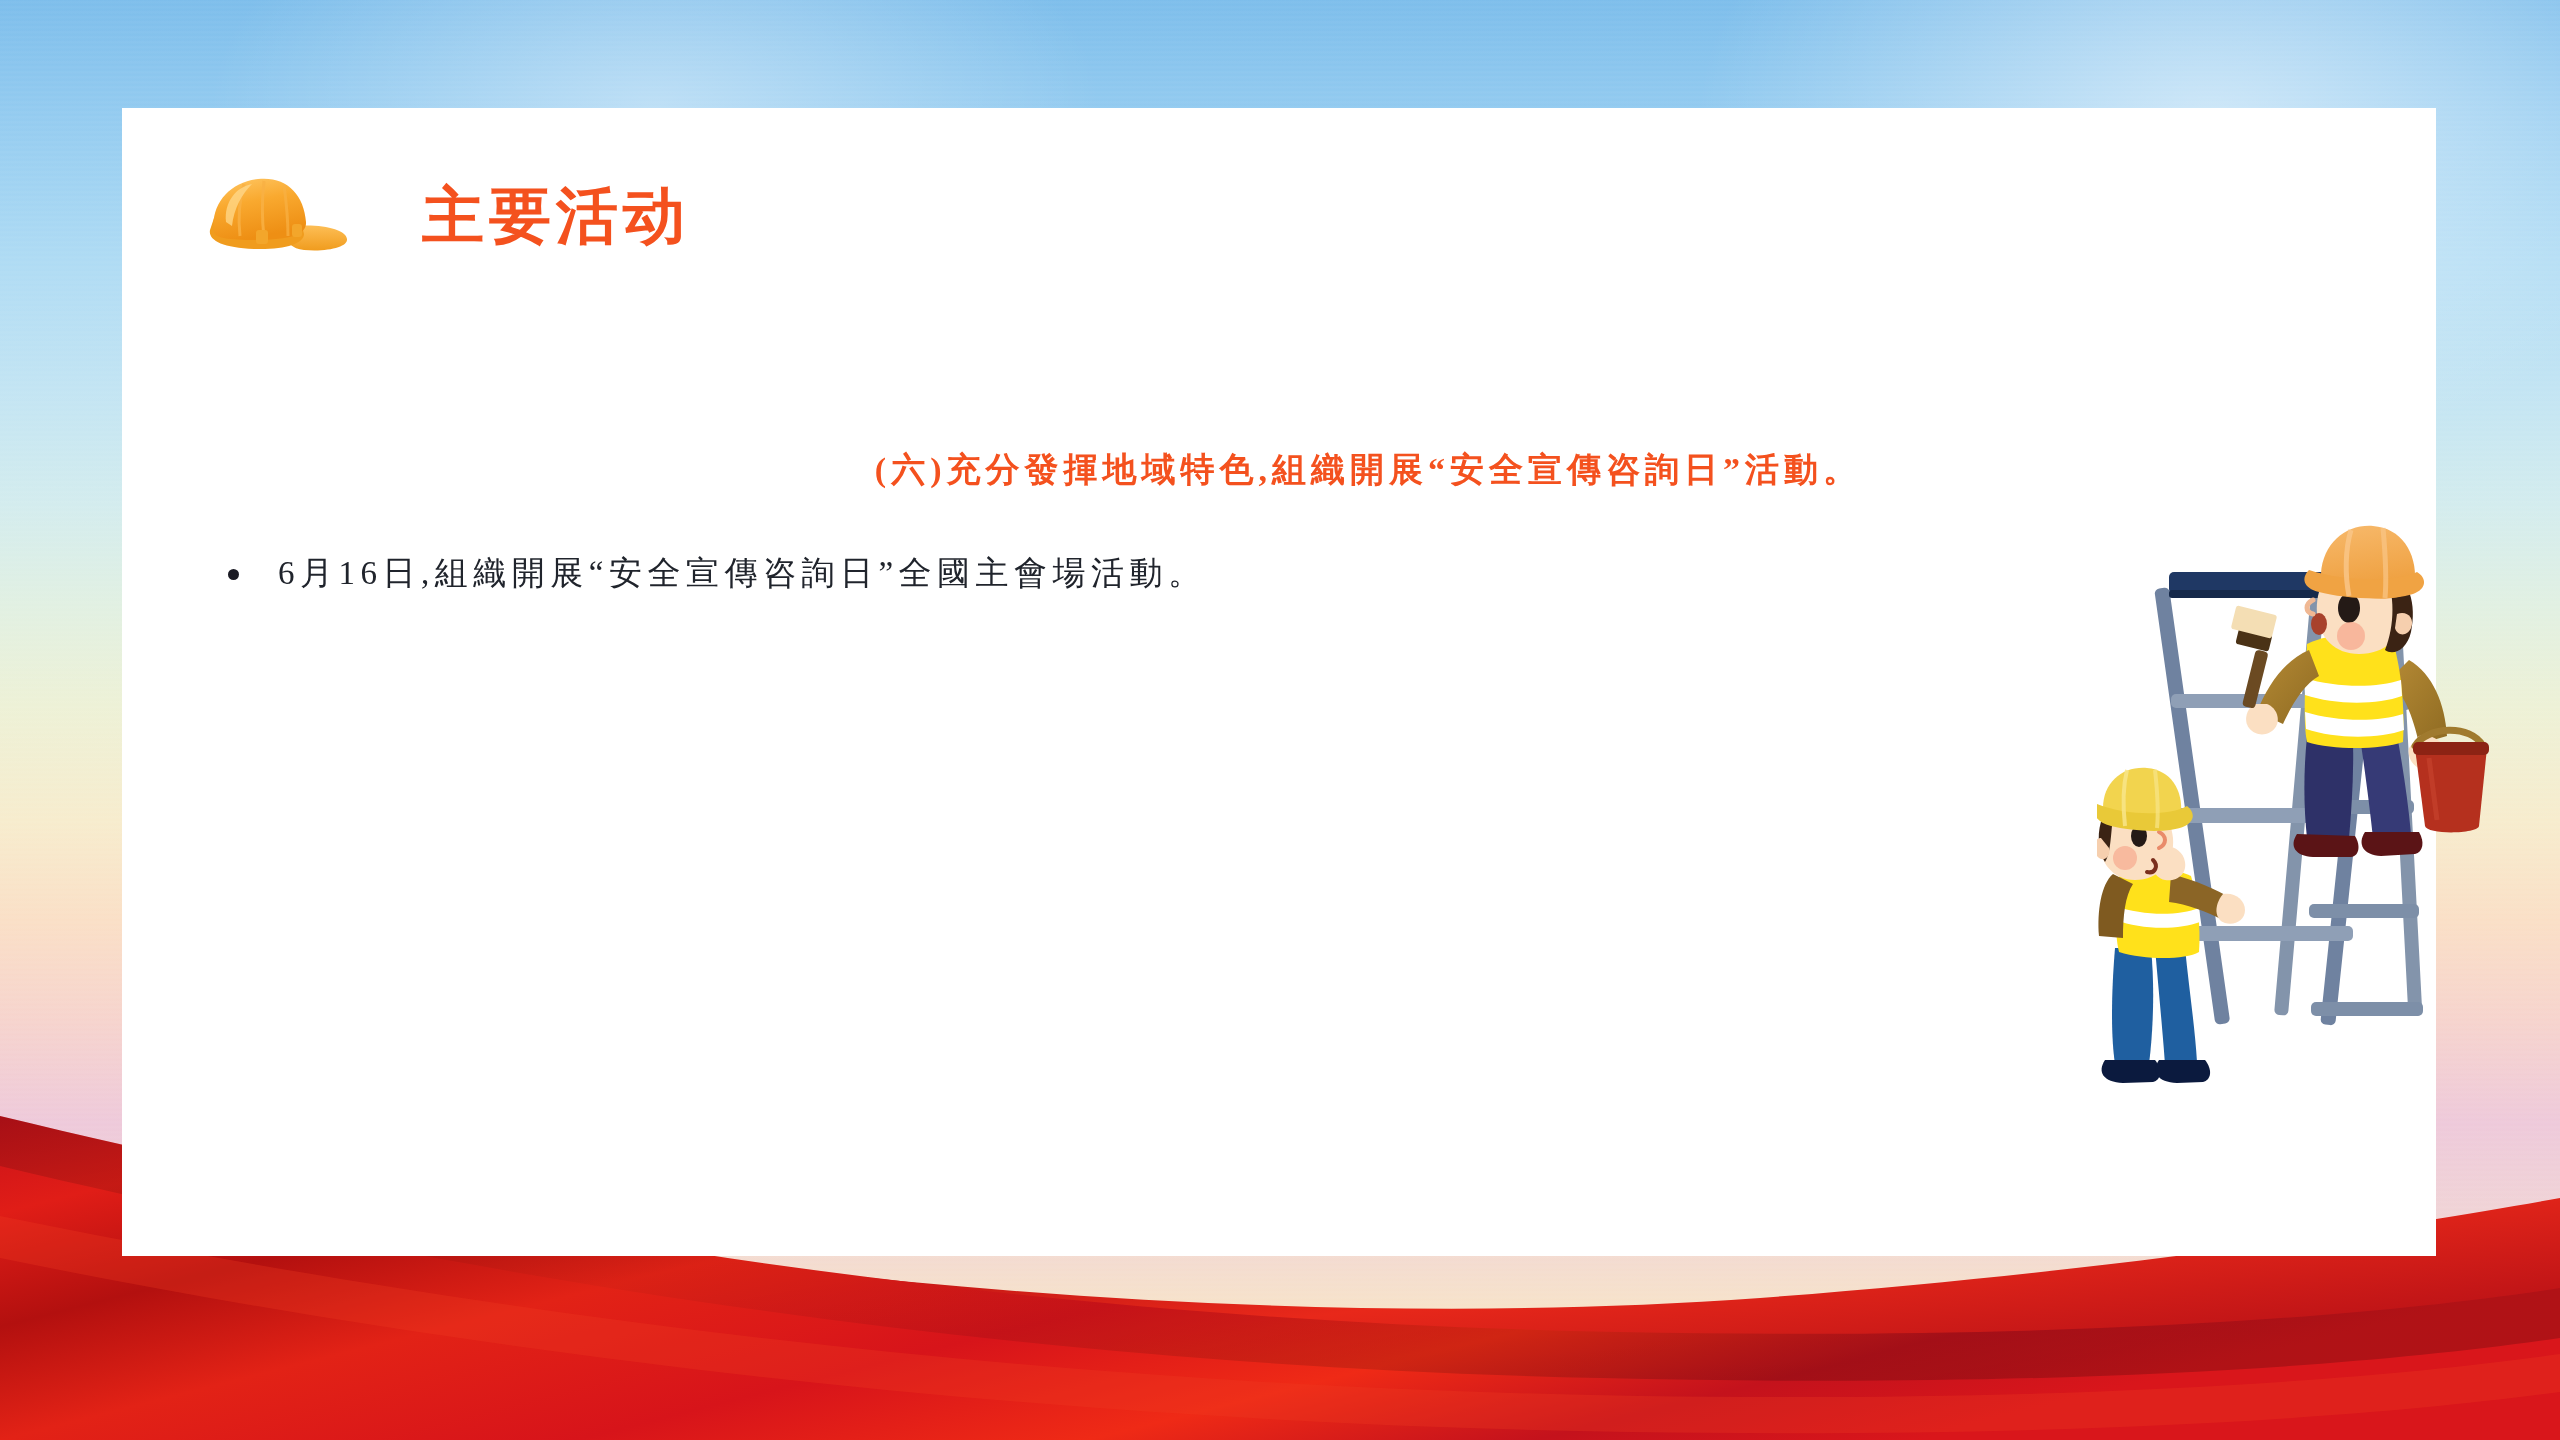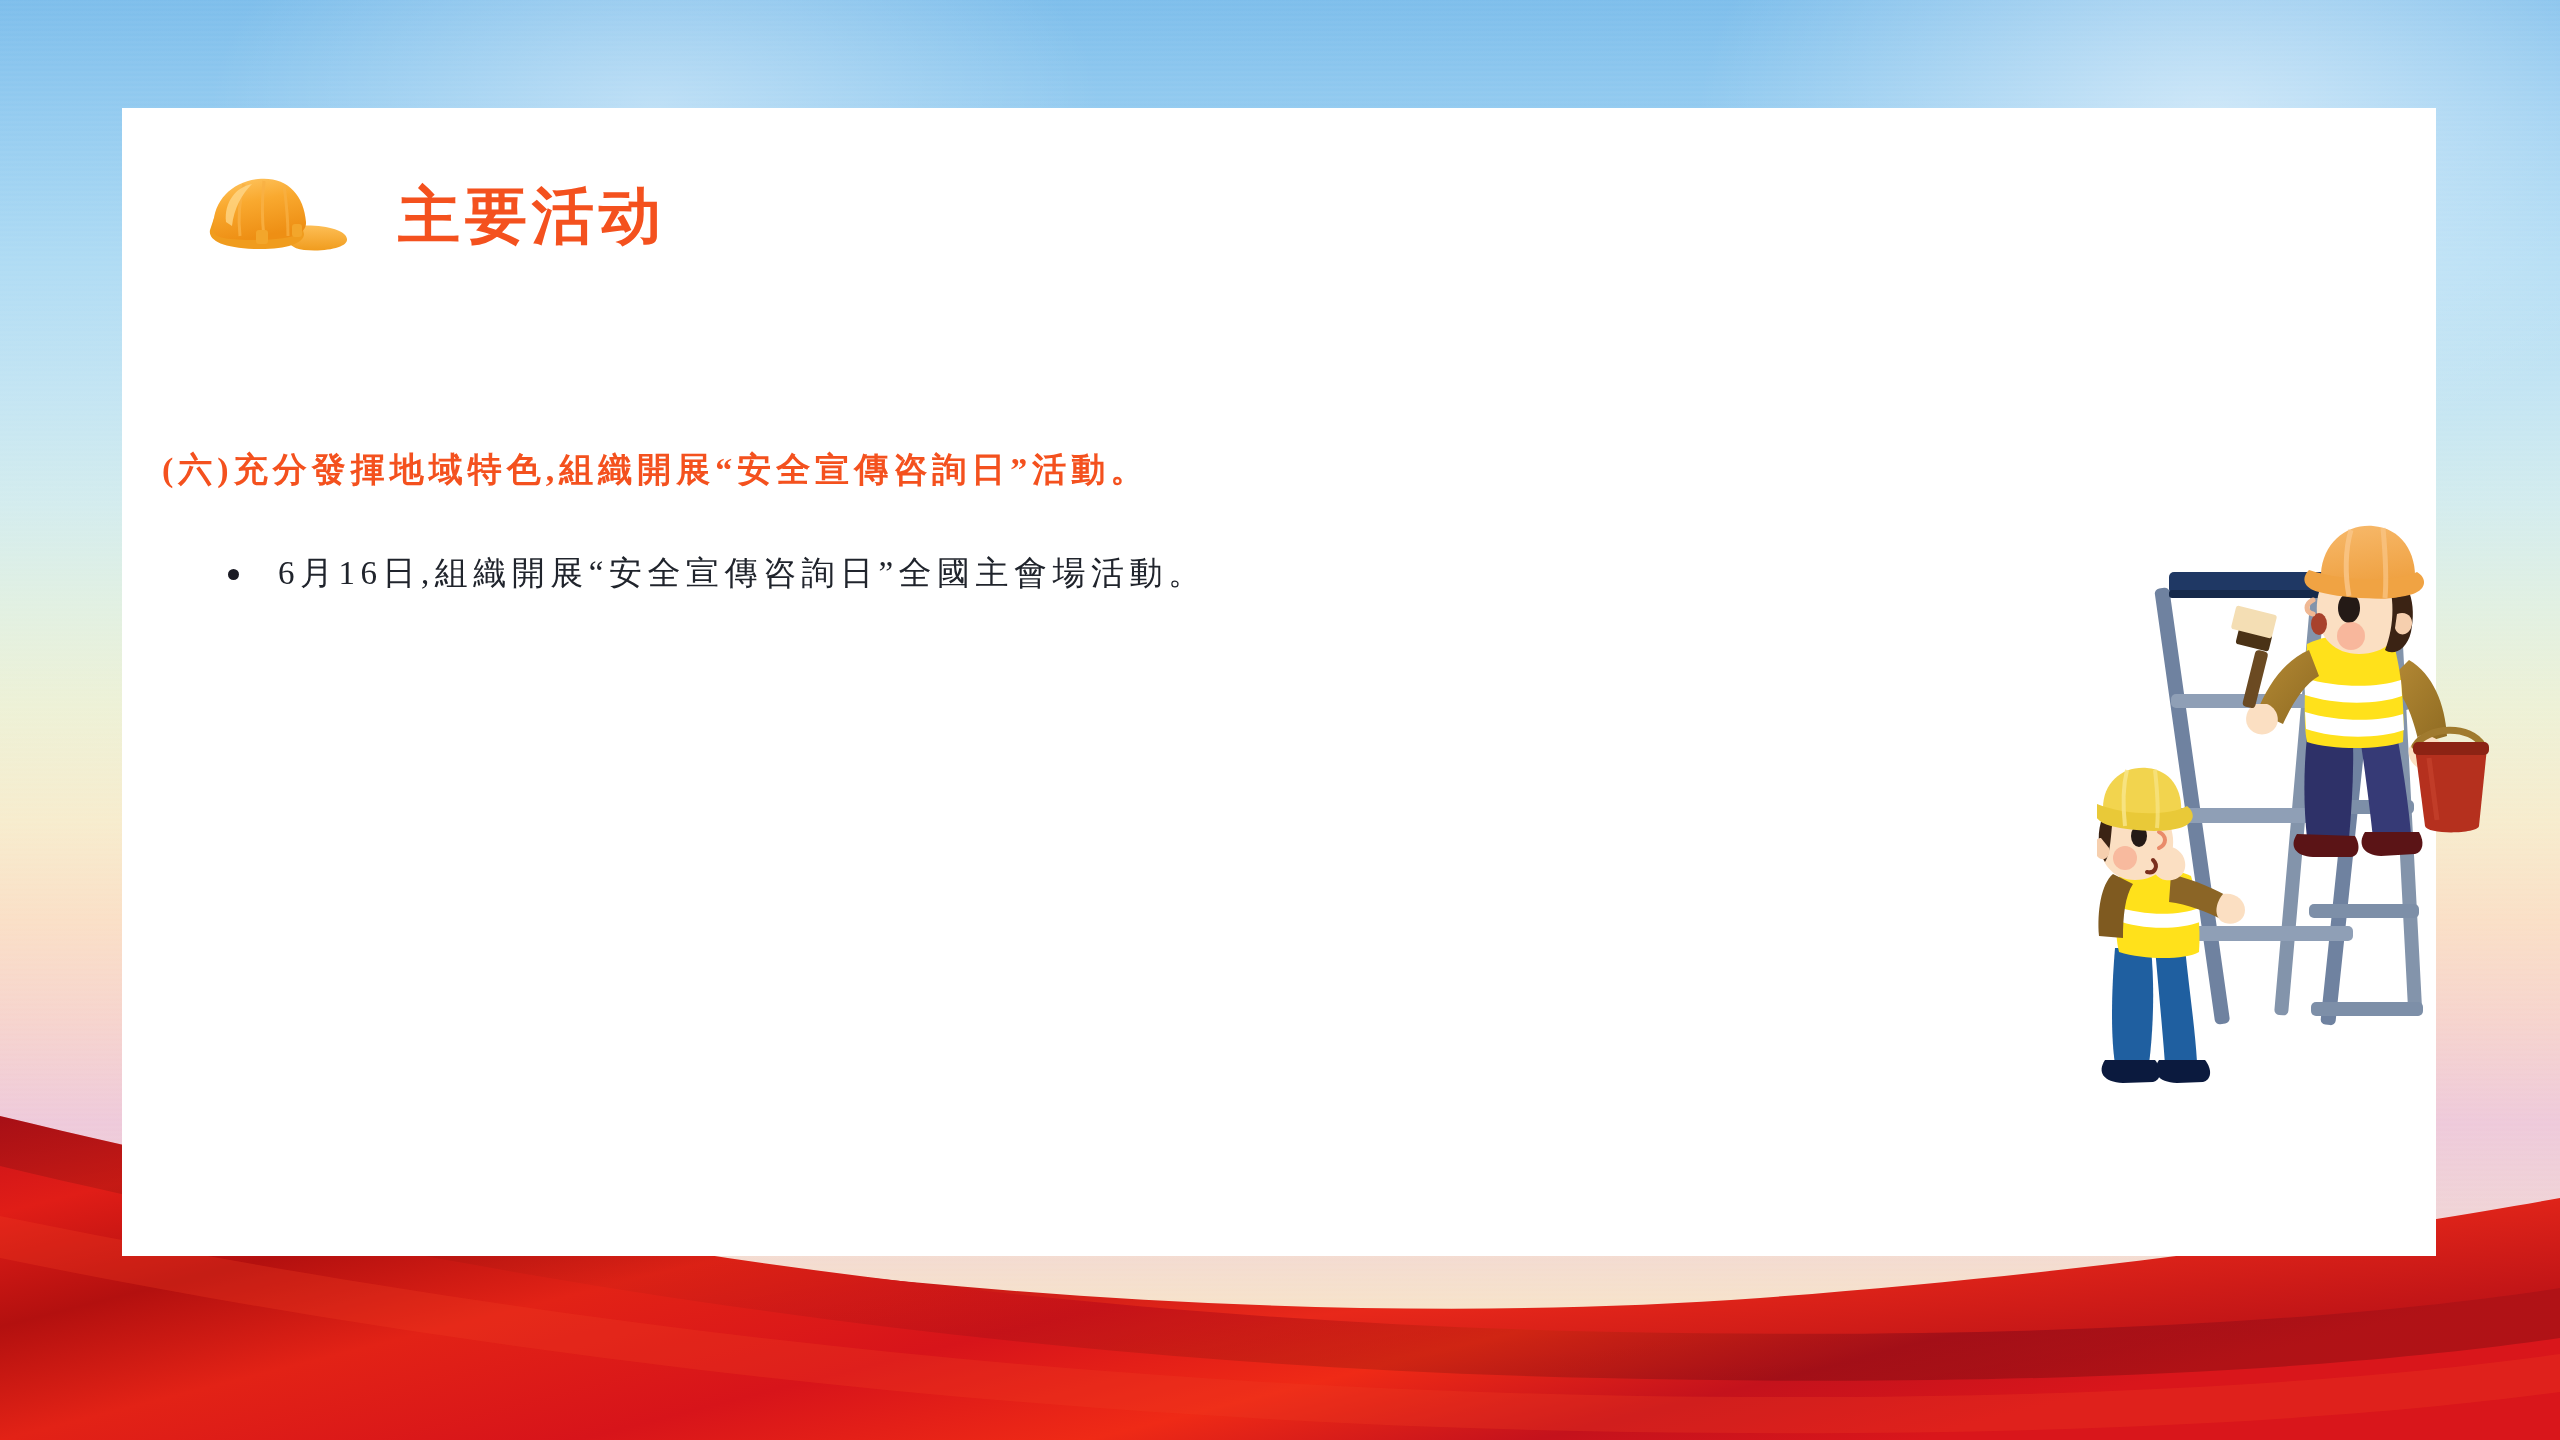--- a/index.html
+++ b/index.html
@@ -84,21 +84,21 @@
     background: #ffffff;
   }
 
   
   .header {
     position: absolute;
     left: 78px;
     top: 62px;
     display: flex;
     align-items: center;
-    gap: 48px;
+    gap: 72px;
   }
   .helmet-icon { width: 150px; height: 92px; display: block; }
   .slide-title {
     font-size: 62px;
     font-weight: 700;
     color: #F4511E;
     letter-spacing: 5px;
     line-height: 1;
     white-space: nowrap;
   }
@@ -111,20 +111,21 @@
     width: 1700px;
   }
   .section-heading {
     font-family: "Liberation Serif", "DejaVu Serif", serif;
     font-weight: 700;
     font-size: 34px;
     color: #F4511E;
     letter-spacing: 5px;
     line-height: 1.3;
     white-space: nowrap;
+    text-align: right;
   }
 
   .bullets {
     margin: 16px;
     padding: 0;
     list-style: none;
     margin-top: 58px;
   }
   .bullet {
     position: relative;

